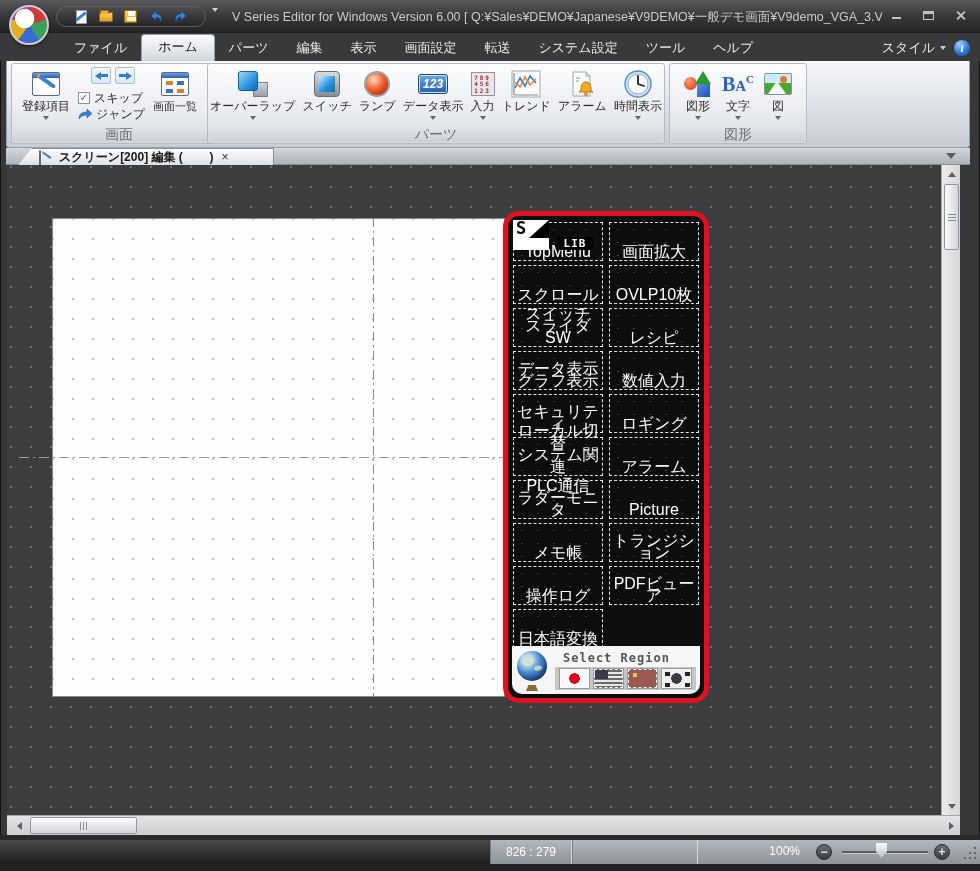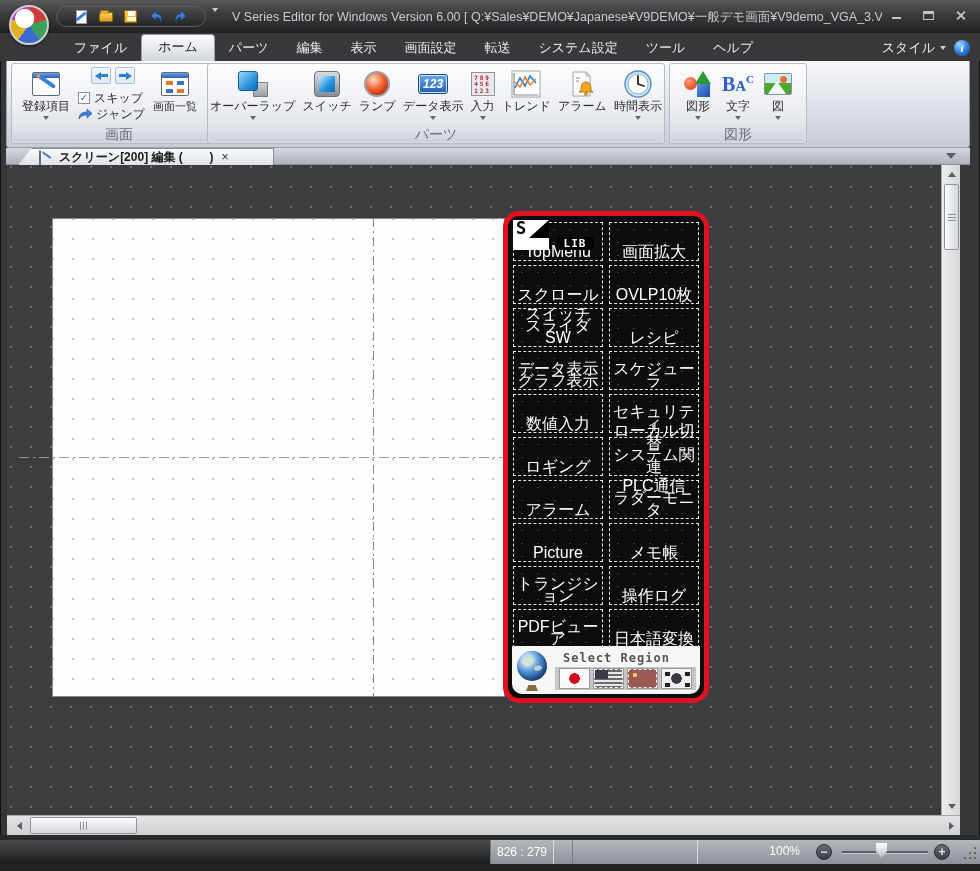--- a/index.html
+++ b/index.html
@@ -215,21 +215,21 @@
   .hs-thumb{position:absolute;left:23px;top:1px;width:107px;height:17px;border:1px solid #9096a0;border-radius:2px;
     background:linear-gradient(#fdfdfd,#d4d6da);display:flex;gap:2px;align-items:center;justify-content:center;}
   .hs-thumb i{display:block;width:1px;height:8px;background:#8a9098;}
   .bottom-strip{position:absolute;left:0;top:835px;width:980px;height:5px;background:#2a2a2c;}
   
   .statusbar{position:absolute;left:0;top:840px;width:980px;height:24px;
     background:linear-gradient(#b4b7bc,#8e9299);color:#fff;font-size:12px;}
   .sb-dark{position:absolute;left:0;top:0;width:490px;height:24px;background:linear-gradient(#4a4a4c,#1d1d1f);}
   .sb-sec{position:absolute;top:0;height:24px;border-left:1px solid #777b82;border-right:1px solid #d8dbdf;
     display:flex;align-items:center;justify-content:center;}
-  .sb-coords{left:490px;width:64px;}
+  .sb-coords{left:490px;width:82px;}
   .sb-blank{left:572px;width:126px;}
   .sb-zoomlabel{position:absolute;left:748px;top:4px;width:52px;text-align:right;}
   .zoom-btn{position:absolute;top:4px;width:16px;height:16px;border-radius:50%;
     background:linear-gradient(#6a6e74,#3a3e44);border:1px solid #2a2e34;color:#e8e8e8;
     display:flex;align-items:center;justify-content:center;font-size:12px;line-height:12px;font-weight:bold;}
   .zoom-minus{left:816px;}
   .zoom-plus{left:934px;}
   .zoom-track{position:absolute;left:842px;top:11px;width:86px;height:2px;background:#5a5e64;
     box-shadow:0 1px 0 #c8cbd0;}
   .zoom-thumb{position:absolute;left:876px;top:3px;width:11px;height:15px;
@@ -497,21 +497,20 @@
       <div class="panel-grid">
         <div class="lib-btn">TopMenu</div>
         <div class="lib-btn">画面拡大</div>
         <div class="lib-btn">スクロール</div>
         <div class="lib-btn">OVLP10枚</div>
         <div class="lib-btn">スイッチ
 スライダSW</div>
         <div class="lib-btn">レシピ</div>
         <div class="lib-btn">データ表示
 グラフ表示</div>
-        <div class="lib-btn">スケジューラ</div>
         <div class="lib-btn">数値入力</div>
         <div class="lib-btn">セキュリティ</div>
         <div class="lib-btn">ロギング</div>
         <div class="lib-btn">ローカル切替
 システム関連</div>
         <div class="lib-btn">アラーム</div>
         <div class="lib-btn">PLC通信
 ラダーモニタ</div>
         <div class="lib-btn">Picture</div>
         <div class="lib-btn">メモ帳</div>

